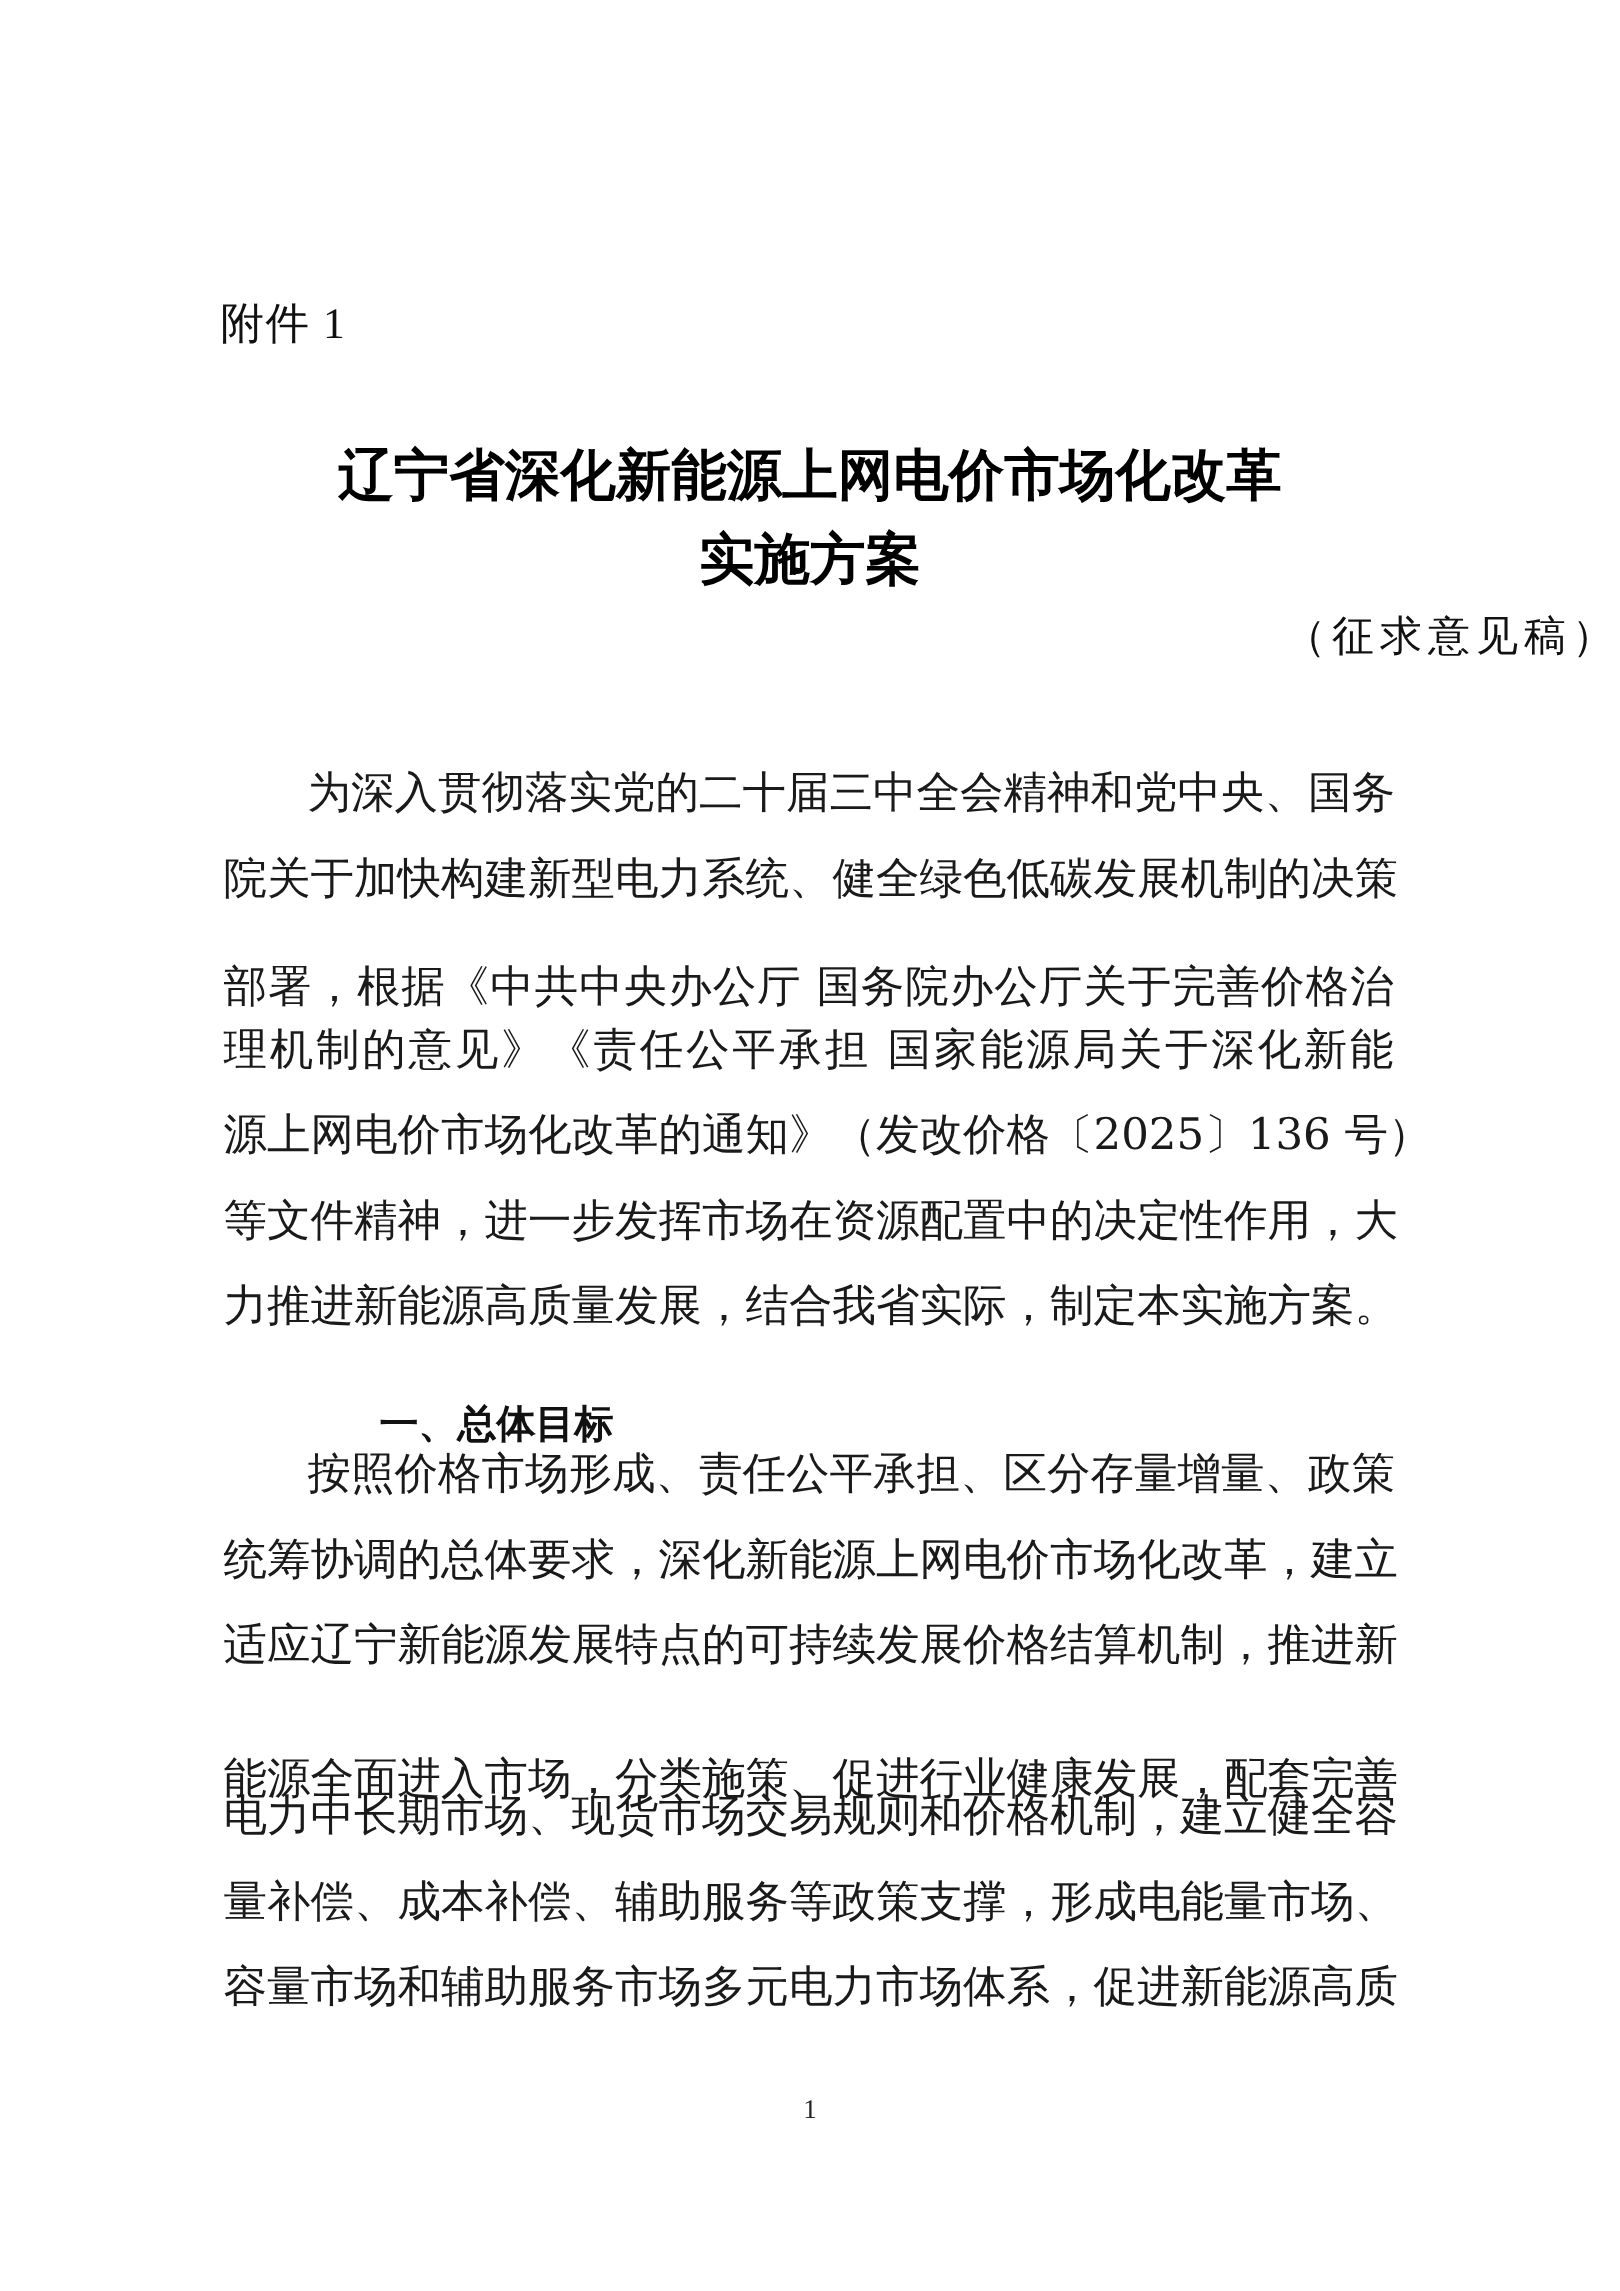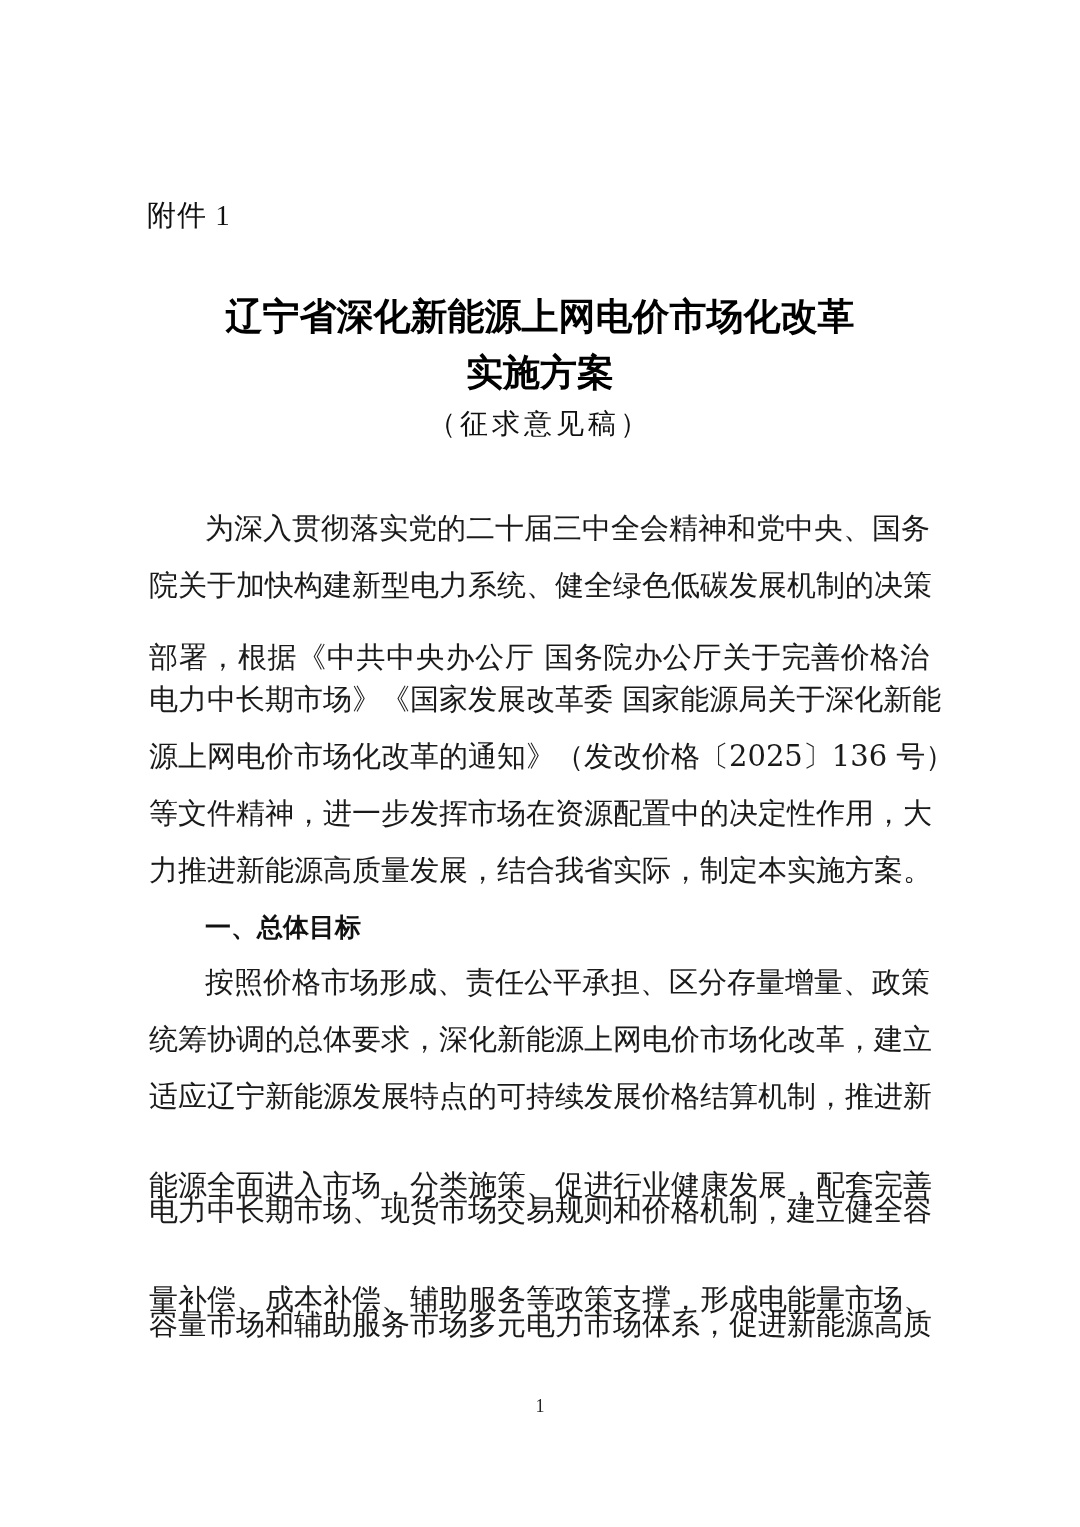--- a/index.html
+++ b/index.html
@@ -41,21 +41,21 @@
       color: #000;
       white-space: nowrap;
     }
     .title-line-1 { top: 292px; }
     .title-line-2 { top: 348px; }
     .subtitle {
       position: absolute;
       left: 0;
       width: 1080px;
       top: 405px;
-      text-align: center;
+      text-align: right;
       font-family: "DejaVu Serif", serif;
       font-size: 28px;
       letter-spacing: 4px;
       color: #111;
       white-space: nowrap;
     }
     .body-line {
       position: absolute;
       left: 149px;
       width: 780px;
@@ -102,33 +102,33 @@
 
   <div class="title-line title-line-2">实施方案</div>
   <div class="title-line title-line-1">辽宁省深化新能源上网电价市场化改革</div>
 
   <div class="subtitle">（征求意见稿）</div>
 
   <div>
     <div class="body-line indent" style="top:511px;">为深入贯彻落实党的二十届三中全会精神和党中央、国务</div>
     <div class="body-line" style="top:568px;">院关于加快构建新型电力系统、健全绿色低碳发展机制的决策</div>
     <div class="body-line" style="top:640px;">部署，根据《中共中央办公厅 国务院办公厅关于完善价格治</div>
-    <div class="body-line" style="top:682px;">电力中长期市场》《国家发展改革委 国家能源局关于深化新能</div>
+    <div class="body-line" style="top:682px;">理机制的意见》《责任公平承担 国家能源局关于深化新能</div>
     <div class="body-line" style="top:739px;">源上网电价市场化改革的通知》（发改价格〔2025〕136 号）</div>
     <div class="body-line" style="top:796px;">等文件精神，进一步发挥市场在资源配置中的决定性作用，大</div>
     <div class="body-line" style="top:853px;">力推进新能源高质量发展，结合我省实际，制定本实施方案。</div>
   </div>
 
-  <div class="section-heading" style="top:910px;">一、总体目标</div>
+  <div class="section-heading" style="top:933px;margin-left:48px;">一、总体目标</div>
 
   <div>
     <div class="body-line indent" style="top:965px;">按照价格市场形成、责任公平承担、区分存量增量、政策</div>
     <div class="body-line" style="top:1022px;">统筹协调的总体要求，深化新能源上网电价市场化改革，建立</div>
     <div class="body-line" style="top:1079px;">适应辽宁新能源发展特点的可持续发展价格结算机制，推进新</div>
     <div class="body-line" style="top:1136px;margin-top:32px;">能源全面进入市场，分类施策、促进行业健康发展，配套完善</div>
     <div class="body-line" style="top:1193px;">电力中长期市场、现货市场交易规则和价格机制，建立健全容</div>
-    <div class="body-line" style="top:1250px;margin-top:32px;">量补偿、成本补偿、辅助服务等政策支撑，形成电能量市场、</div>
+    <div class="body-line" style="top:1250px;">量补偿、成本补偿、辅助服务等政策支撑，形成电能量市场、</div>
     <div class="body-line" style="top:1307px;">容量市场和辅助服务市场多元电力市场体系，促进新能源高质</div>
   </div>
 
   <div class="page-number">1</div>
 
 </div>
 
 </body></html>

